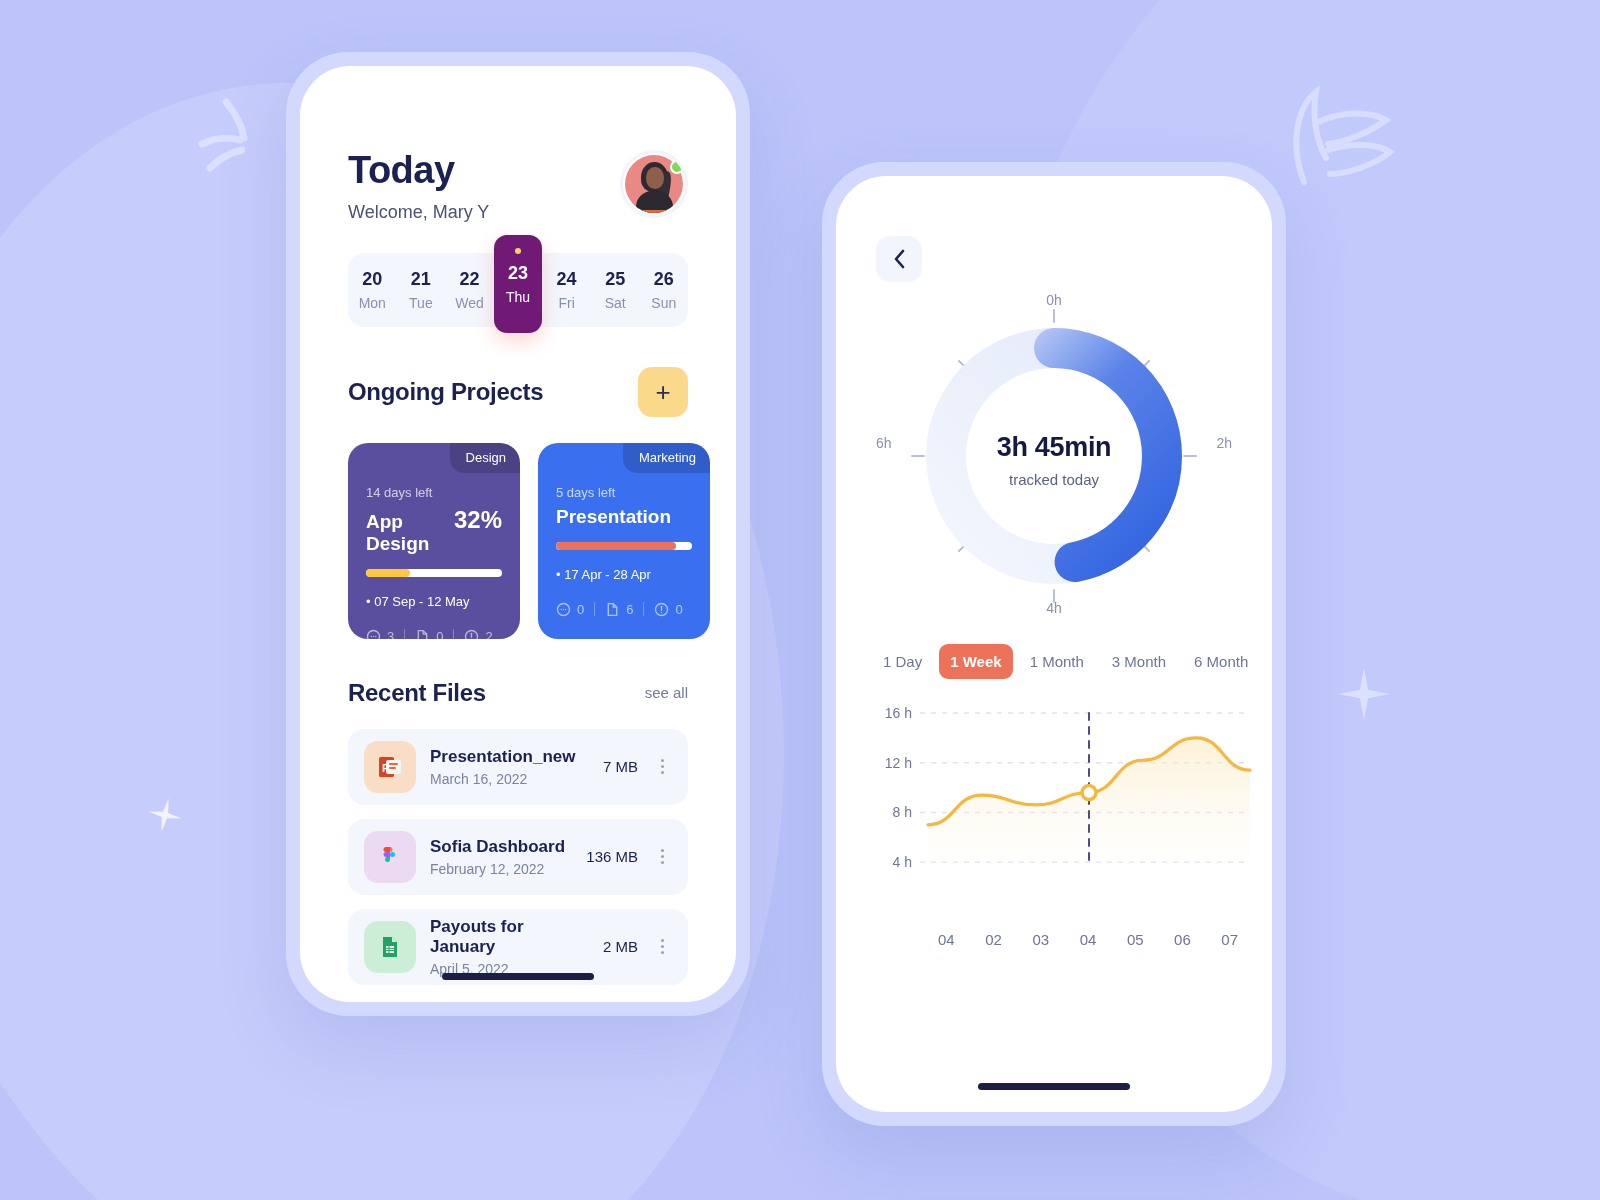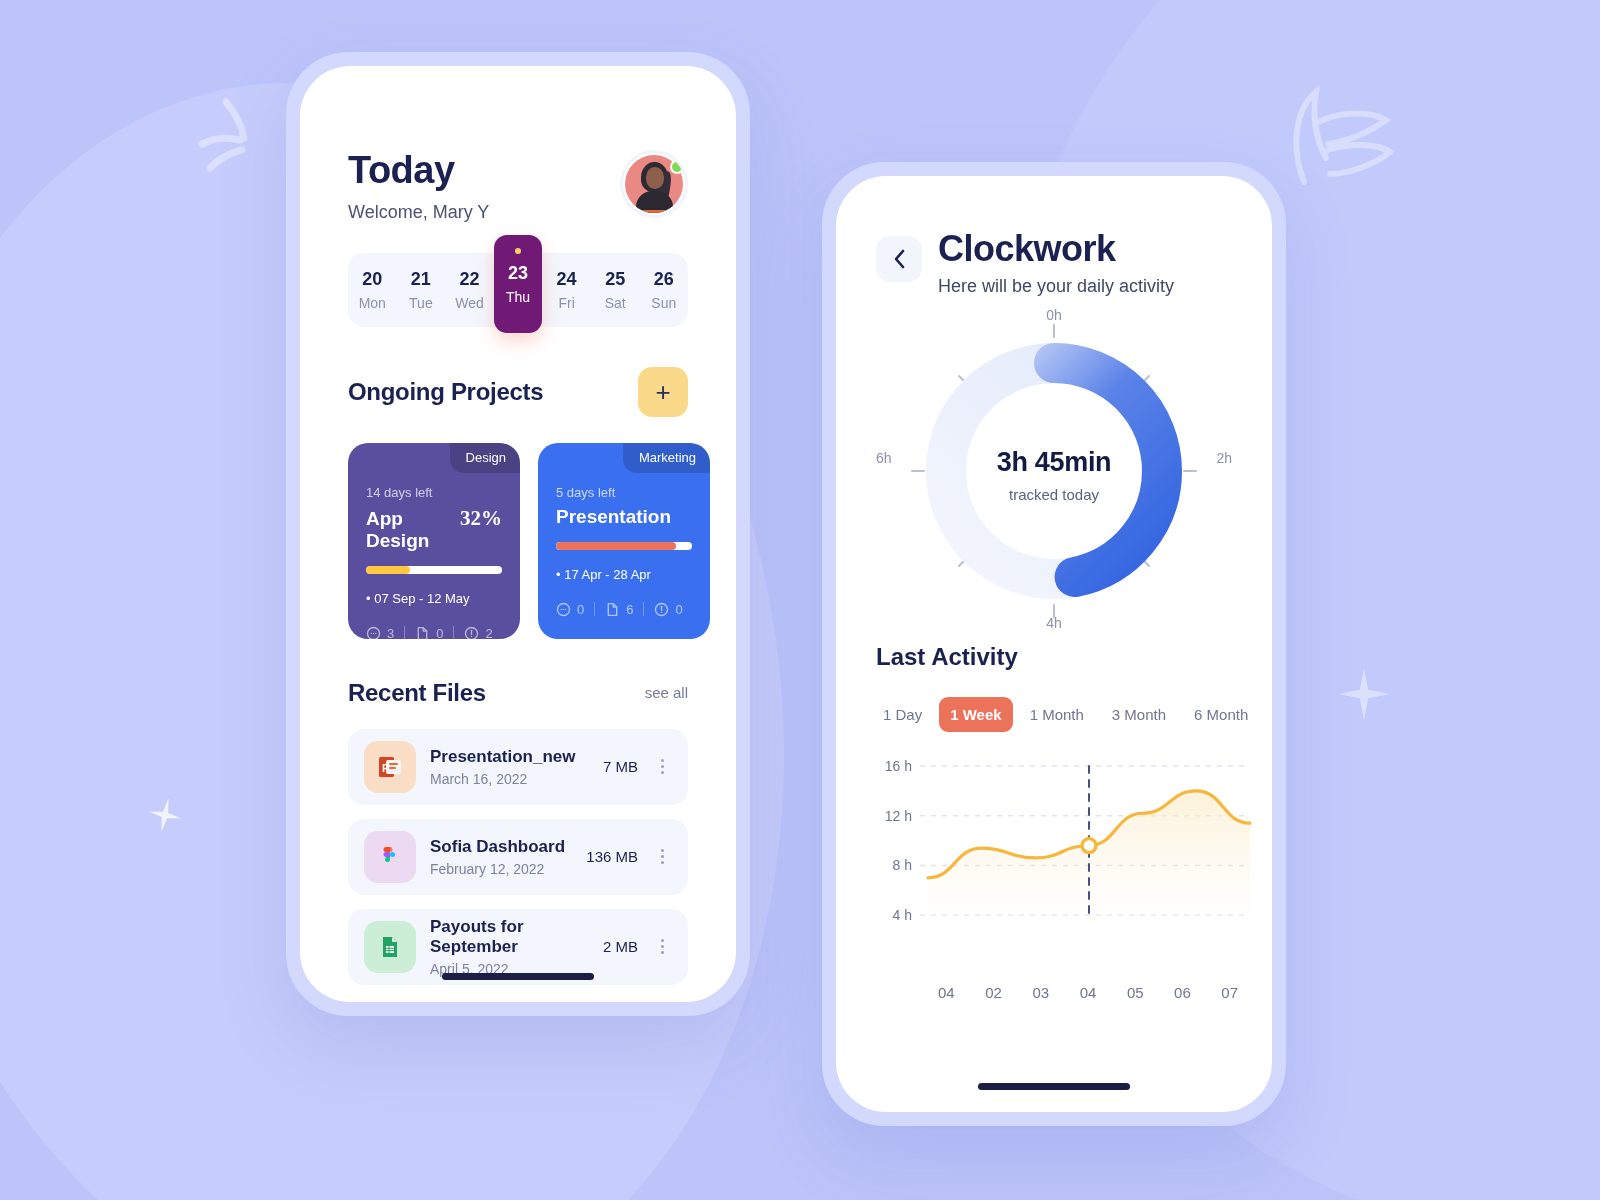--- a/index.html
+++ b/index.html
@@ -164,21 +164,21 @@
   .proj-tag {
     position: absolute; right: 0; top: 0;
     background: rgba(0,0,0,.16);
     border-bottom-left-radius: 14px;
     padding: 7px 14px 8px 16px;
     font-size: 13px; color: #fff;
   }
   .proj-days { font-size: 13px; opacity: .72; margin-top: 20px; }
   .proj-row { display: flex; align-items: baseline; justify-content: space-between; margin-top: 6px; }
   .proj-name { font-size: 19px; font-weight: 700; }
-  .proj-pct { font-size: 21px; font-weight: 700; font-family: Liberation Serif, serif; }
+  .proj-pct { font-size: 24px; font-weight: 700; }
   .bar-track { margin-top: 14px; height: 8px; border-radius: 6px; background: #ffffff; overflow: hidden; }
   .bar-fill { height: 100%; border-radius: 6px; }
   .proj-date { font-size: 13px; margin-top: 17px; }
   .proj-stats {
     display: flex; align-items: center; gap: 10px;
     margin-top: 20px; font-size: 13px; opacity: .6;
   }
   .stat { display: flex; align-items: center; gap: 6px; }
   .stat svg { display: block; }
   .divider-v { width: 1px; height: 14px; background: currentColor; opacity: .5; }
@@ -473,21 +473,21 @@
             <div class="file-row">
               <div class="file-icon" style="background: rgb(205, 238, 214);">
                 <svg width="28" height="28" viewBox="0 0 28 28">
                   <path d="M7 4h9l5 5v15H7z" fill="#21a366"></path>
                   <path d="M16 4l5 5h-5z" fill="#d4f0e0"></path>
                   <rect x="10" y="13" width="8" height="7" fill="#ffffff"></rect>
                   <path d="M10 15.3h8M10 17.6h8M13 13v7" stroke="#21a366" stroke-width="1"></path>
                 </svg>
               </div>
               <div class="file-meta">
-                <div class="file-name">Payouts for September</div>
+                <div class="file-name">Payouts for January</div>
                 <div class="file-date">April 5, 2022</div>
               </div>
               <div class="file-size">2 MB</div>
               <div class="kebab">
                 <i></i>
                 <i></i>
                 <i></i>
               </div>
             </div>
           </div>
@@ -498,24 +498,20 @@
 
   <div class="phone-frame" id="phone-right">
     <div class="phone-screen">
 
       <div class="rt-head">
         <button class="back-btn">
           <svg width="12" height="20" viewBox="0 0 12 20">
             <path d="M10 2 L3 10 L10 18" fill="none" stroke="#1b2150" stroke-width="2.6" stroke-linecap="round" stroke-linejoin="round"></path>
           </svg>
         </button>
-        <div>
-          <div class="rt-title">Clockwork</div>
-          <div class="rt-sub">Here will be your daily activity</div>
-        </div>
       </div>
 
       <div class="donut-wrap">
         <svg width="400" height="330" viewBox="0 0 400 330">
           <defs>
             <linearGradient id="dgrad" x1="0" y1="1" x2="1" y2="0">
               <stop offset="0%" stop-color="#2f62e0"></stop>
               <stop offset="55%" stop-color="#5b83e8"></stop>
               <stop offset="100%" stop-color="#eef1fc"></stop>
             </linearGradient>
@@ -545,23 +541,20 @@
         <div class="donut-label" id="donut-label-2h">2h</div>
         <div class="donut-label" id="donut-label-4h">4h</div>
         <div class="donut-label" id="donut-label-6h">6h</div>
 
         <div class="donut-center">
           <div class="donut-value">3h 45min</div>
           <div class="donut-cap">tracked today</div>
         </div>
       </div>
 
-      <div class="la-head">
-        <div class="la-title">Last Activity</div>
-      </div>
 
       <div class="range-tabs" id="range-tabs">
           <button class="range-tab">1 Day</button>
           <button class="range-tab active">1 Week</button>
           <button class="range-tab">1 Month</button>
           <button class="range-tab">3 Month</button>
           <button class="range-tab">6 Month</button>
         </div>
 
       <div class="chart-area">

